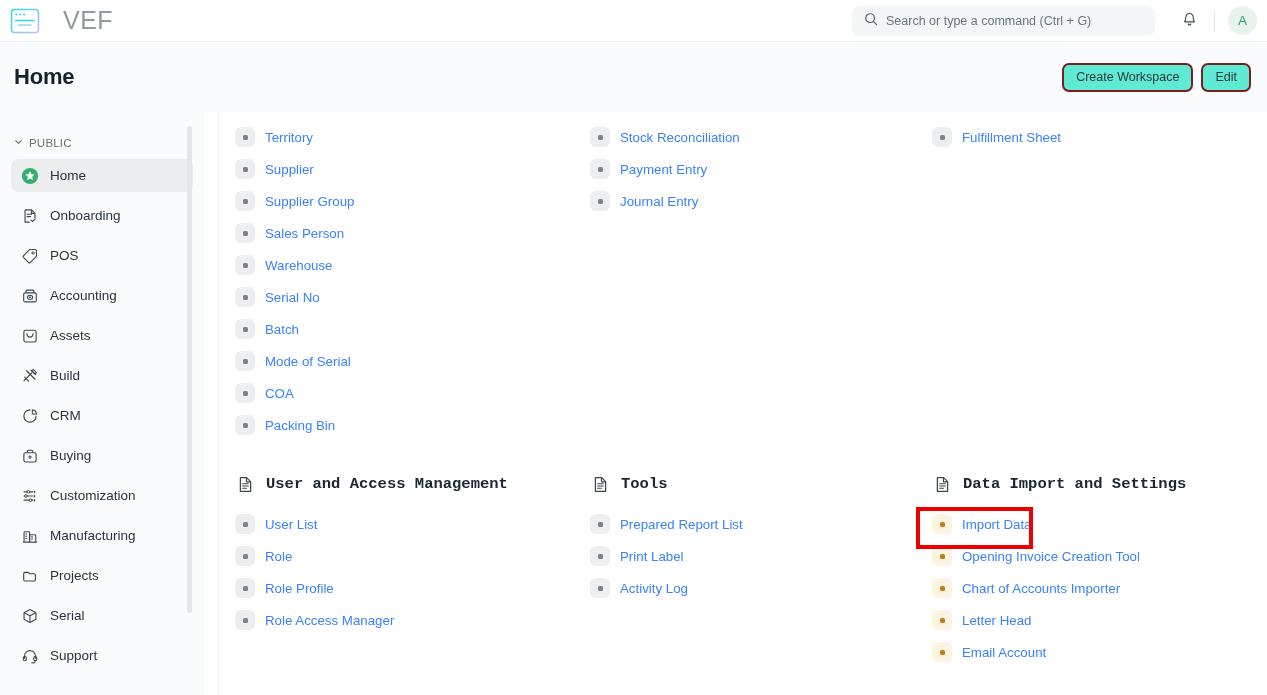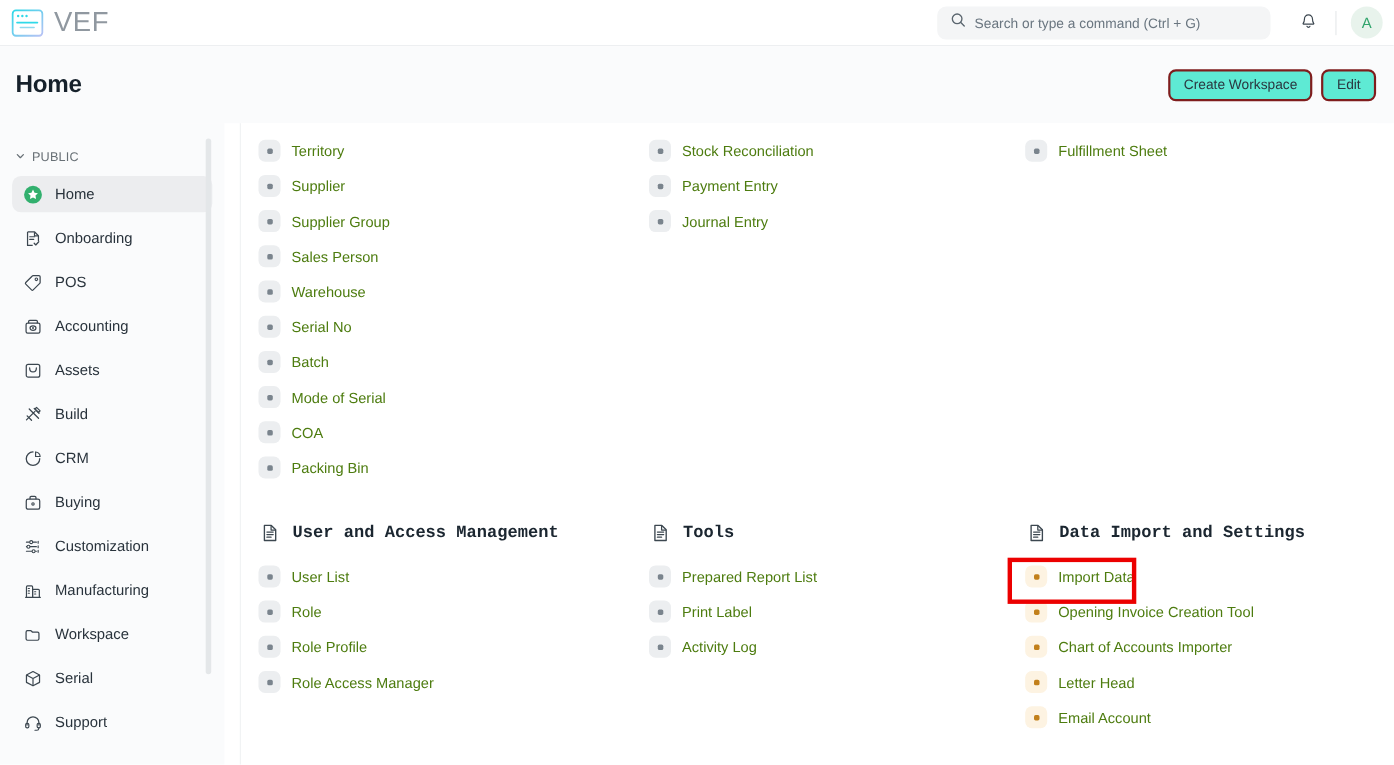--- a/index.html
+++ b/index.html
@@ -12,21 +12,21 @@
   }
 
   
   .navbar {
     position: absolute; top: 0; left: 0;
     width: 1267px; height: 42px;
     background: #ffffff;
     border-bottom: 1px solid #ebeef0;
     display: flex; align-items: center;
   }
-  .brand { display: flex; align-items: center; gap: 4px; margin-left: 9px; }
+  .brand { display: flex; align-items: center; gap: 18px; margin-left: 9px; }
   .brand-mark { width: 36px; height: 28px; display: block; }
   .brand-text {
     font-size: 25px; font-weight: 400; letter-spacing: .5px;
     color: #9098a0; line-height: 1;
   }
   .nav-right {
     margin-left: auto; display: flex; align-items: center; gap: 0;
     padding-right: 10px;
   }
   .searchbox {
@@ -117,21 +117,21 @@
     height: 32px; cursor: pointer;
   }
   .bullet {
     width: 20px; height: 20px; border-radius: 6px;
     background: #eceef0; flex: 0 0 20px;
     display: flex; align-items: center; justify-content: center;
   }
   .bullet i { width: 5px; height: 5px; border-radius: 1.5px; background: #7a848d; display: block; }
   .bullet.warn { background: #fdf3e2; }
   .bullet.warn i { background: #c2801b; }
-  .link-label { font-size: 13.3px; color: #4d7c0f; }
+  .link-label { font-size: 13.3px; color: #3b82f6; }
 
   .sec-head {
     display: flex; align-items: center; gap: 11px;
     margin: 0 0 14px 0;
     font-family: Liberation Mono, monospace;
   }
   .sec-head-icon { width: 20px; height: 20px; flex: 0 0 20px; display:flex; align-items:center; justify-content:center; }
   .sec-head-title { font-size: 15.5px; font-weight: 700; color: #1b2630; }
 
   .block-gap { height: 33px; }
@@ -318,21 +318,21 @@
             </svg>
           </span>
           <span>Manufacturing</span>
         </div>
         <div class="sb-item">
           <span class="sb-icon">
             <svg width="18" height="18" viewBox="0 0 20 20" fill="none">
               <path d="M3 7.4c0-.8.6-1.4 1.4-1.4h3.1c.4 0 .8.2 1.1.5l.9 1h5.1c.8 0 1.4.6 1.4 1.4v5.3c0 .8-.6 1.4-1.4 1.4H4.4c-.8 0-1.4-.6-1.4-1.4z" stroke="#3c4750" stroke-width="1.25" stroke-linejoin="round"></path>
             </svg>
           </span>
-          <span>Workspace</span>
+          <span>Projects</span>
         </div>
         <div class="sb-item">
           <span class="sb-icon">
             <svg width="18" height="18" viewBox="0 0 20 20" fill="none">
               <path d="M10 2.8l6.6 3.5v7.4L10 17.2 3.4 13.7V6.3z" stroke="#3c4750" stroke-width="1.25" stroke-linejoin="round"></path>
               <path d="M3.4 6.3L10 9.8l6.6-3.5M10 9.8v7.4" stroke="#3c4750" stroke-width="1.2" stroke-linejoin="round"></path>
             </svg>
           </span>
           <span>Serial</span>
         </div>

